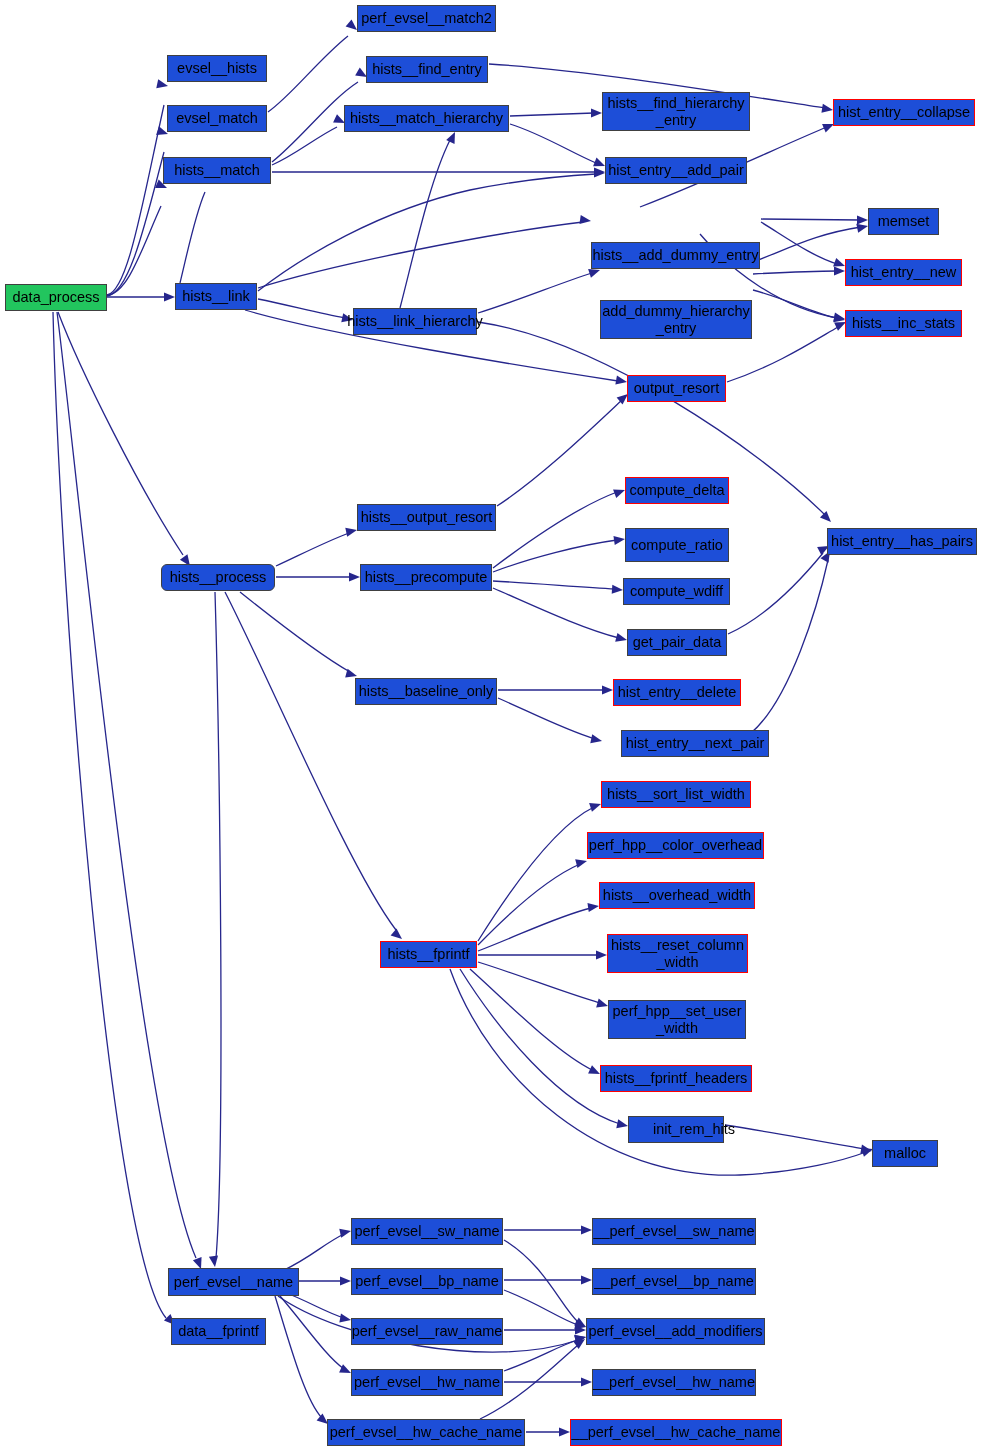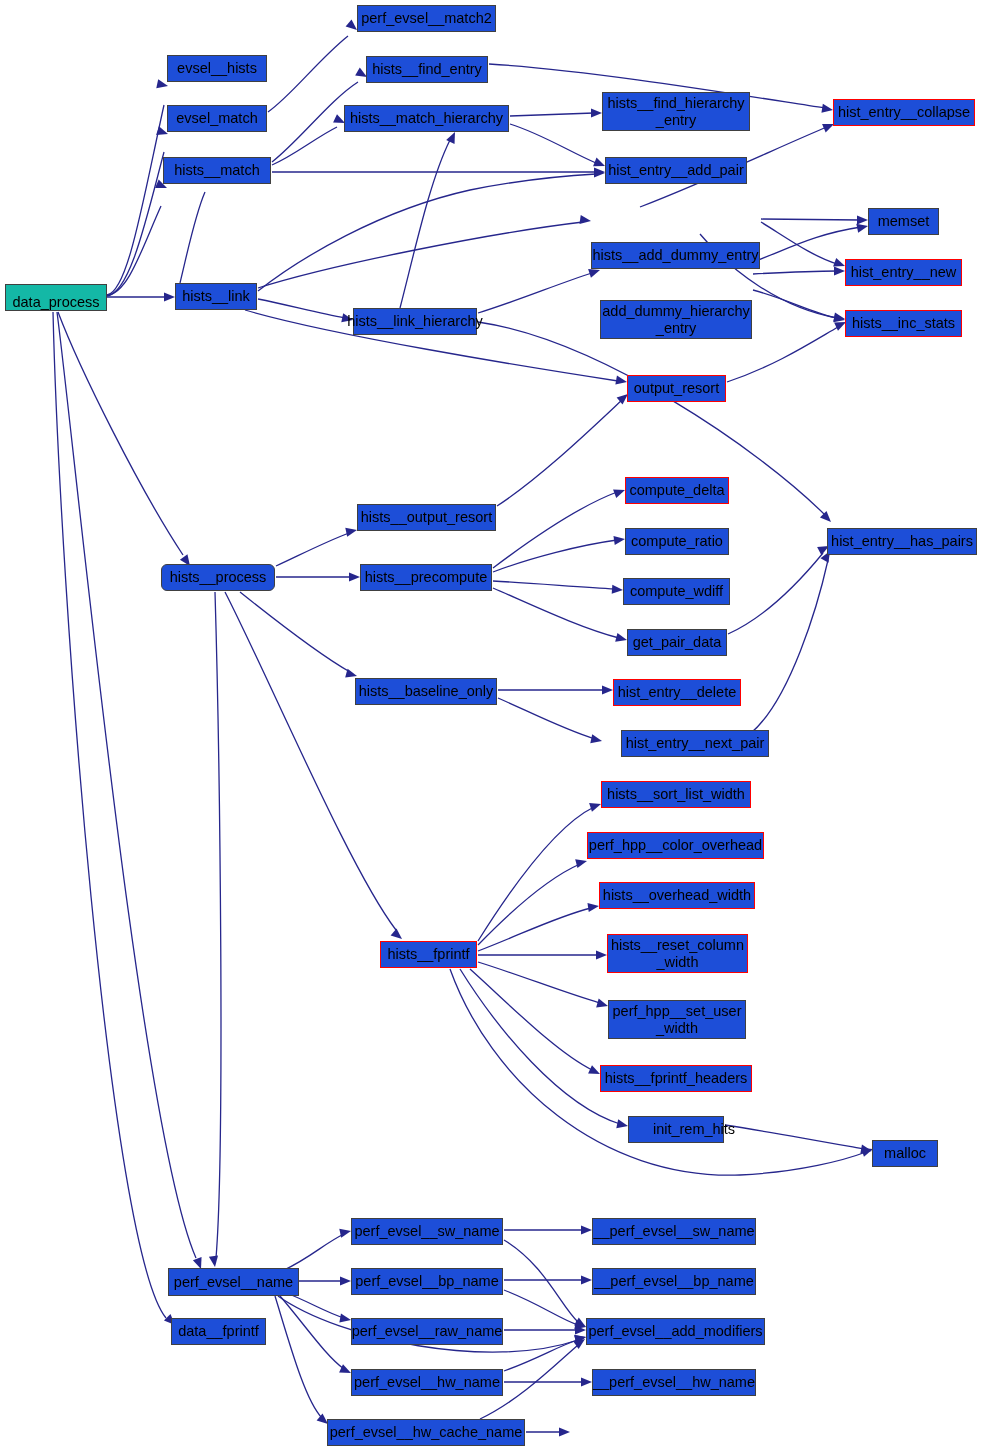--- a/index.html
+++ b/index.html
@@ -35,23 +35,22 @@
     background: #1d4ed8;
     border: 1px solid #404040;
     white-space: pre;
     letter-spacing: 0px;
     z-index: 5;
   }
   .node.red {
     border: 1px solid #ff0000;
   }
   .node.filled {
-    background: #14b8a6;
+    background: #22c55e;
     border: 1px solid #404040;
-    align-items: flex-end;
   }
 </style>
 </head>
 <body>
 
 <div id="canvas">
   <svg id="edge-layer" viewBox="0 0 983 1452" xmlns="http://www.w3.org/2000/svg">
       <path d="M107,295 C128,292 143,200 164,105" fill="none" stroke="#26268c" stroke-width="1.3"></path>
       <polygon points="0,0 -11,-4.6 -11,4.6" fill="#26268c" transform="translate(168,86) rotate(12)"></polygon>
       <path d="M107,296 C130,293 146,220 164,152" fill="none" stroke="#26268c" stroke-width="1.3"></path>
@@ -211,37 +210,38 @@
     <div class="node" style="left: 351px; top: 1369px; width: 152px; height: 27px;"><span>perf_evsel__hw_name</span></div>
     <div class="node" style="left: 327px; top: 1419px; width: 198px; height: 27px;"><span>perf_evsel__hw_cache_name</span></div>
     <div class="node" style="left: 602px; top: 92px; width: 148px; height: 39px;"><span>hists__find_hierarchy
 _entry</span></div>
     <div class="node" style="left: 605px; top: 157px; width: 142px; height: 27px;"><span>hist_entry__add_pair</span></div>
     <div class="node" style="left: 591px; top: 207px; width: 169px; height: 27px; margin-top: 35px;"><span>hists__add_dummy_entry</span></div>
     <div class="node" style="left: 600px; top: 258px; width: 152px; height: 39px; margin-top: 42px;"><span>add_dummy_hierarchy
 _entry</span></div>
     <div class="node red" style="left: 627px; top: 375px; width: 99px; height: 27px;"><span>output_resort</span></div>
     <div class="node red" style="left: 625px; top: 477px; width: 104px; height: 27px;"><span>compute_delta</span></div>
-    <div class="node" style="left: 625px; top: 528px; width: 104px; height: 27px;"><span>compute_ratio</span></div>
+    <div class="node" style="left: 625px; top: 528px; width: 104px; height: 34px;"><span>compute_ratio</span></div>
     <div class="node" style="left: 623px; top: 578px; width: 107px; height: 27px;"><span>compute_wdiff</span></div>
     <div class="node" style="left: 627px; top: 629px; width: 100px; height: 27px;"><span>get_pair_data</span></div>
     <div class="node red" style="left: 613px; top: 679px; width: 128px; height: 27px;"><span>hist_entry__delete</span></div>
     <div class="node" style="left: 602px; top: 730px; width: 148px; height: 27px; margin-left: 19px;"><span>hist_entry__next_pair</span></div>
     <div class="node red" style="left: 601px; top: 781px; width: 150px; height: 27px;"><span>hists__sort_list_width</span></div>
     <div class="node red" style="left: 587px; top: 832px; width: 177px; height: 27px;"><span>perf_hpp__color_overhead</span></div>
     <div class="node red" style="left: 599px; top: 882px; width: 156px; height: 27px;"><span>hists__overhead_width</span></div>
     <div class="node red" style="left: 607px; top: 934px; width: 141px; height: 39px;"><span>hists__reset_column
 _width</span></div>
     <div class="node" style="left: 608px; top: 1000px; width: 138px; height: 39px;"><span>perf_hpp__set_user
 _width</span></div>
     <div class="node red" style="left: 600px; top: 1065px; width: 152px; height: 27px;"><span>hists__fprintf_headers</span></div>
     <div class="node" style="left: 628px; top: 1116px; width: 96px; height: 27px; padding-left: 36px;"><span>init_rem_hits</span></div>
     <div class="node" style="left: 592px; top: 1218px; width: 164px; height: 27px;"><span>__perf_evsel__sw_name</span></div>
     <div class="node" style="left: 592px; top: 1268px; width: 164px; height: 27px;"><span>__perf_evsel__bp_name</span></div>
     <div class="node" style="left: 586px; top: 1318px; width: 179px; height: 27px;"><span>perf_evsel__add_modifiers</span></div>
     <div class="node" style="left: 592px; top: 1369px; width: 164px; height: 27px;"><span>__perf_evsel__hw_name</span></div>
+    <div class="node red" style="left: 570px; top: 1419px; width: 212px; height: 27px;"><span>__perf_evsel__hw_cache_name</span></div>
     <div class="node red" style="left: 833px; top: 99px; width: 142px; height: 27px;"><span>hist_entry__collapse</span></div>
     <div class="node" style="left: 868px; top: 208px; width: 71px; height: 27px;"><span>memset</span></div>
     <div class="node red" style="left: 845px; top: 259px; width: 117px; height: 27px;"><span>hist_entry__new</span></div>
     <div class="node red" style="left: 845px; top: 310px; width: 117px; height: 27px;"><span>hists__inc_stats</span></div>
     <div class="node" style="left: 827px; top: 528px; width: 150px; height: 27px;"><span>hist_entry__has_pairs</span></div>
     <div class="node" style="left: 872px; top: 1140px; width: 66px; height: 27px;"><span>malloc</span></div>
   </div>
 
 </body></html>

